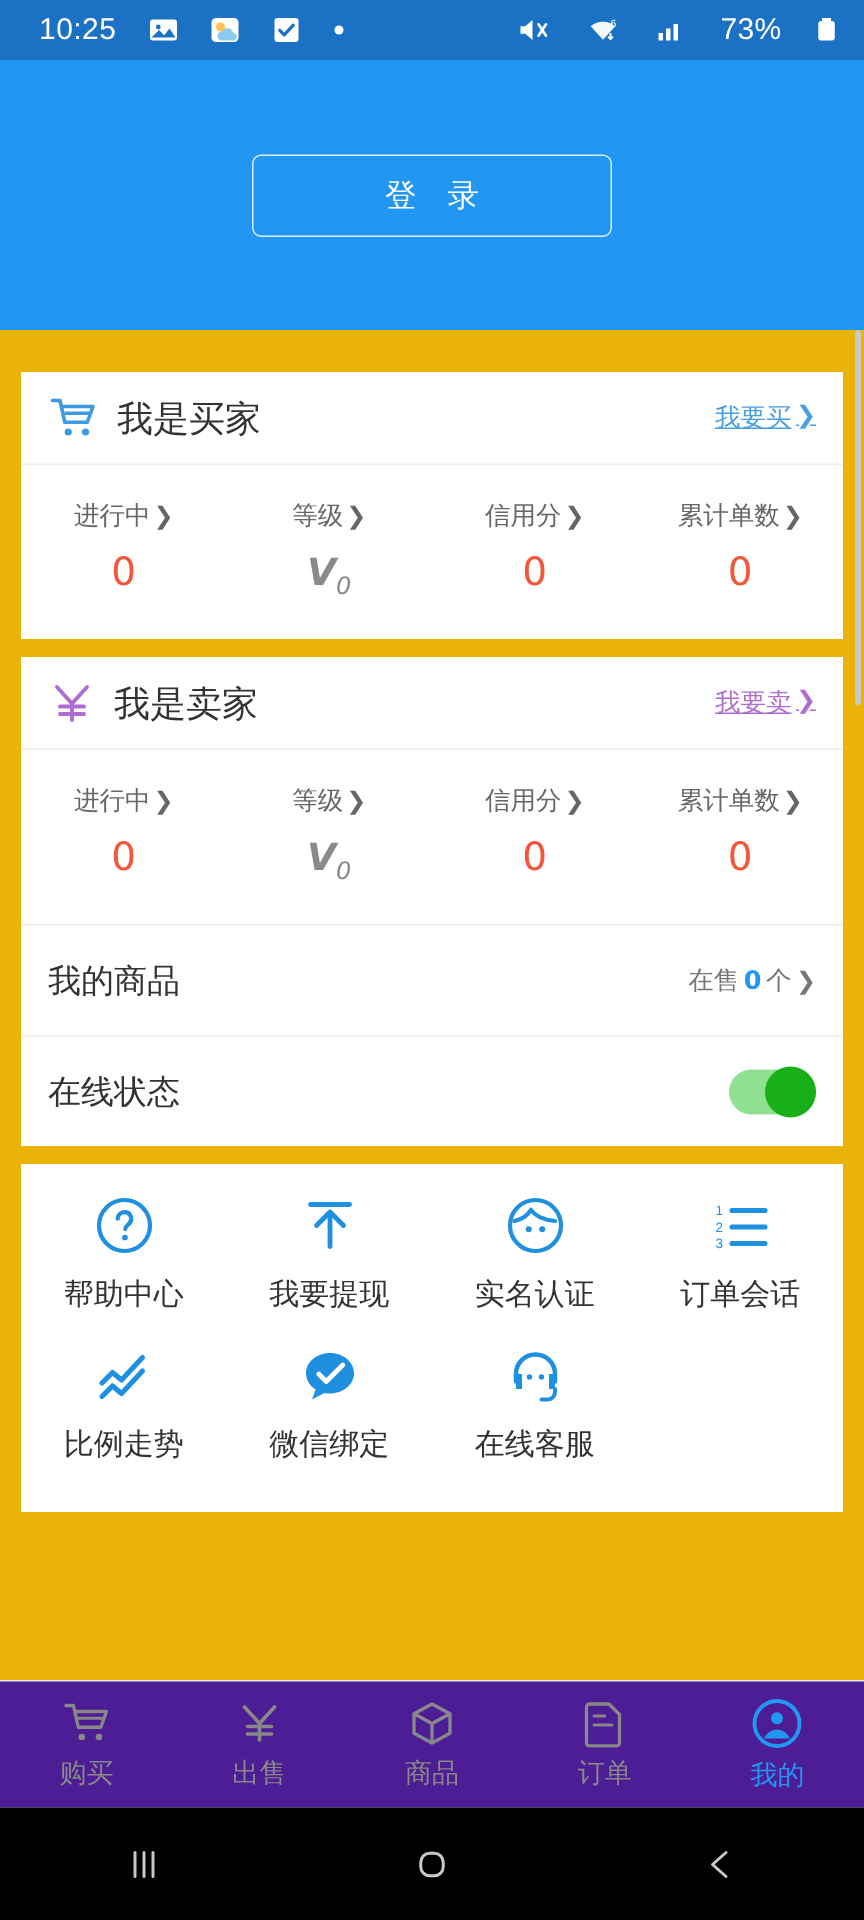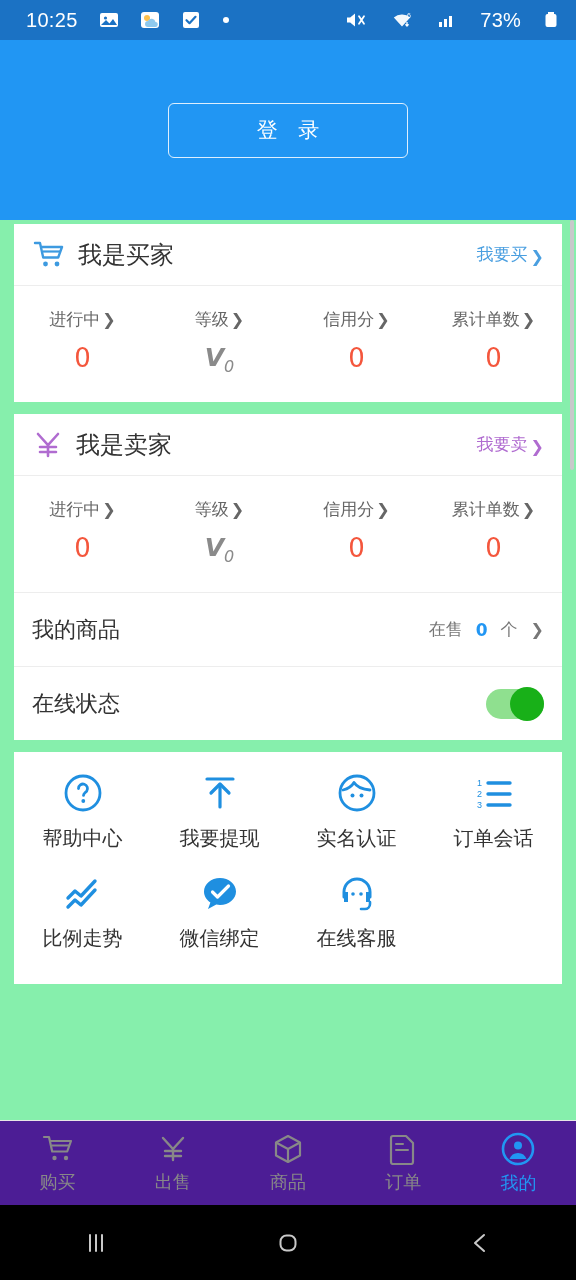--- a/index.html
+++ b/index.html
@@ -30,38 +30,39 @@
   }
   .login-btn {
     width:240px; height:55px; border:1.5px solid rgba(255,255,255,.85);
     border-radius:6px; background:transparent; color:#fff;
     font-size:21px; letter-spacing:7px; text-indent:7px;
     display:flex; align-items:center; justify-content:center;
     font-family:"DejaVu Sans","Liberation Sans",sans-serif;
   }
 
   
-  .scroll { position:relative; background:#86efac; height:900px; padding-top:4px; }
+  .scroll { position:relative; background:#eab308; height:900px; padding-top:28px; }
   .scrollbar {
     position:absolute; right:2px; top:0px; width:4px; height:250px;
     background:#c8c9cb; border-radius:2px;
   }
 
   .card { background:#fff; margin:0 14px 12px 14px; }
   .card-head {
     display:flex; align-items:center; height:62px; padding:0 18px;
     border-bottom:1px solid #ededed;
   }
   .card-head .title {
     font-size:24px; color:#333; margin-left:12px;
     font-family:"DejaVu Sans","Liberation Sans",sans-serif;
   }
   .card-head .action {
-    margin-left:auto; font-size:17px; display:flex; align-items:flex-end; gap:3px;
-    font-family:"DejaVu Sans","Liberation Sans",sans-serif;
+    margin-left:auto; font-size:17px; display:flex; align-items:flex-start; gap:3px;
+    font-family:"DejaVu Sans","Liberation Sans",sans-serif;
+    text-decoration:underline;
   }
   .action.buy { color:#4a9fe0; }
   .action.sell { color:#b06cd0; }
   .chev { font-family:"DejaVu Sans",sans-serif; font-size:16px; }
 
   
   .stats { display:flex; padding:22px 0 26px 0; }
   .stat { flex:1; text-align:center; }
   .stat .lbl {
     font-size:17px; color:#666; display:inline-flex; align-items:center; gap:2px;
@@ -80,21 +81,21 @@
   .row {
     display:flex; align-items:center; height:74px; padding:0 18px;
     border-top:1px solid #ededed;
   }
   .row .rlabel {
     font-size:22px; color:#333;
     font-family:"DejaVu Sans","Liberation Sans",sans-serif;
   }
   .row .rright {
     margin-left:auto; font-size:17px; color:#777;
-    display:flex; align-items:center; gap:13px;
+    display:flex; align-items:center; gap:3px;
     font-family:"DejaVu Sans","Liberation Sans",sans-serif;
   }
   .rright b { color:#2196f3; font-weight:700; }
   .toggle {
     margin-left:auto; width:58px; height:30px; border-radius:15px;
     background:#8fe08f; position:relative;
   }
   .toggle::after {
     content:""; position:absolute; right:0; top:-2px;
     width:34px; height:34px; border-radius:50%; background:#18b018;

